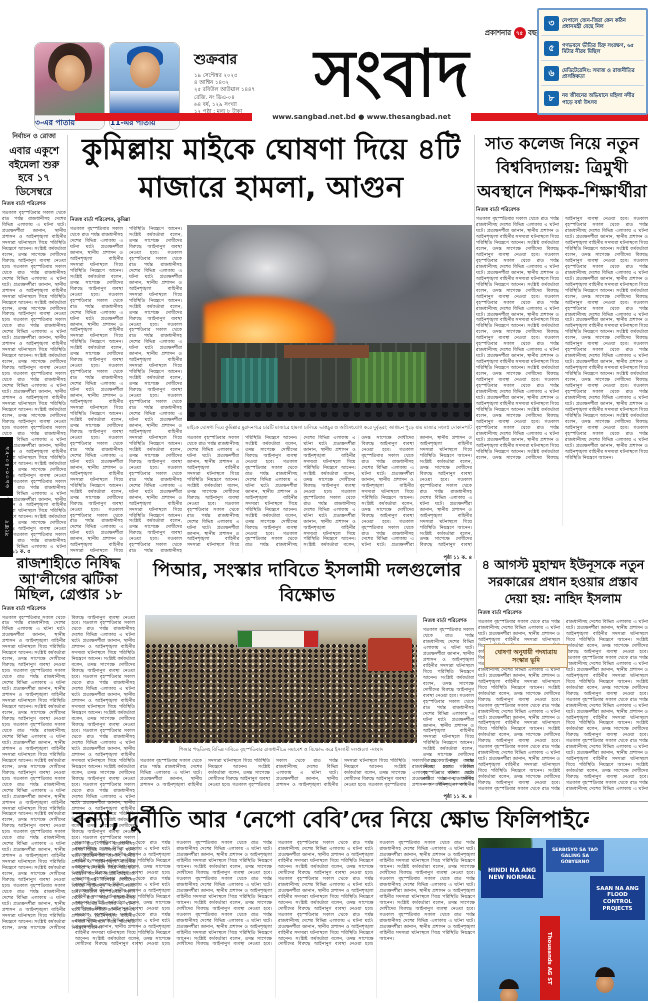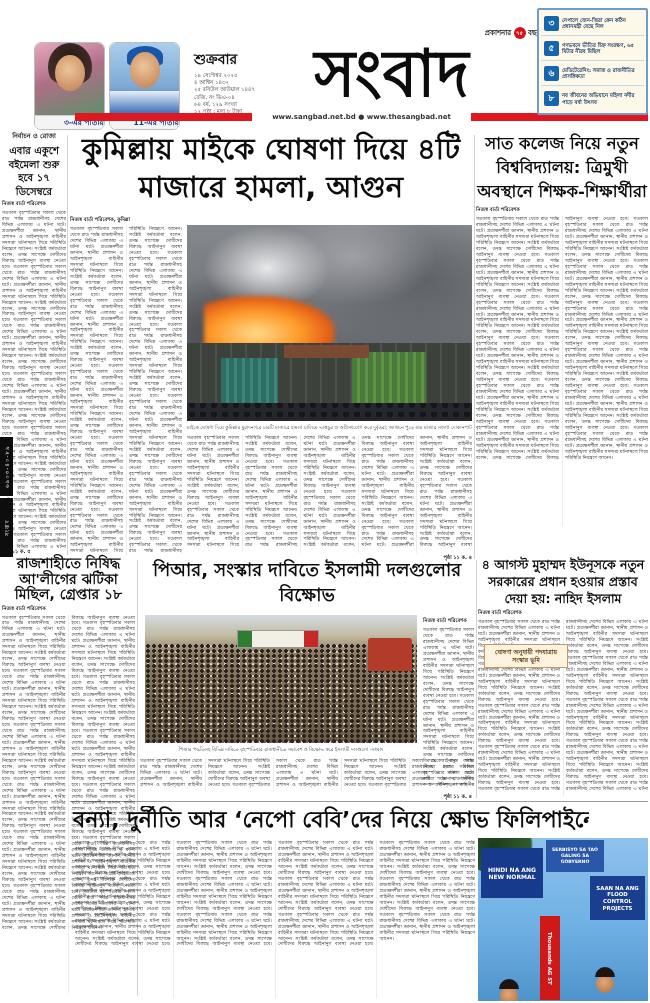--- a/index.html
+++ b/index.html
@@ -7,21 +7,21 @@
   .page {
     position:relative; width:650px; height:1003px; margin:0 auto;
     background:#ffffff; overflow:hidden;
     font-family:"DejaVu Sans","Liberation Sans",sans-serif; color:#111;
   }
   .abs { position:absolute; }
 
   
   .photo-card { position:absolute; width:71px; height:88px; border:1px solid #bcbcbc; border-radius:7px; overflow:hidden; background:#fff; }
   .photo-card .pic { position:relative; width:100%; height:72px; }
-  .photo-card .plabel { height:14px; line-height:14px; text-align:right; font-size:7.5px; font-weight:bold; color:#14337f; background:#f4f4f4; border-top:1px solid #cfcfcf; }
+  .photo-card .plabel { height:14px; line-height:14px; text-align:left; font-size:7.5px; font-weight:bold; color:#14337f; background:#f4f4f4; border-top:1px solid #cfcfcf; }
   .pic .face { position:absolute; left:50%; top:38%; width:30px; height:36px; transform:translate(-50%,-50%); border-radius:50%; background:radial-gradient(circle at 45% 40%, #eec49a, #c98f62 75%); }
   .pic1 { background:linear-gradient(160deg,#e7a9bd 0%, #b06f87 45%, #5d8f6b 100%); }
   .pic1 .hair { position:absolute; left:50%; top:34%; width:44px; height:48px; transform:translate(-50%,-50%); border-radius:50%; background:radial-gradient(circle at 50% 30%, #2a1b17, #45302a 70%, transparent 72%); }
   .pic1 .face { top:42%; }
   .pic2 { background:linear-gradient(180deg,#aacdec 0%, #7fa9d4 60%, #35619e 100%); }
   .pic2 .cap { position:absolute; left:50%; top:18%; width:36px; height:20px; transform:translate(-50%,-50%); border-radius:50% 50% 20% 20%; background:#1a56a8; }
   .pic2 .jersey { position:absolute; left:0; bottom:0; width:100%; height:24px; background:linear-gradient(180deg,#e8f0fa,#2f66b0); }
 
   .dateblock { left:194px; top:50px; width:100px; line-height:1.35; }
   .dateblock .day { font-size:14px; font-weight:bold; margin-bottom:3px; }

